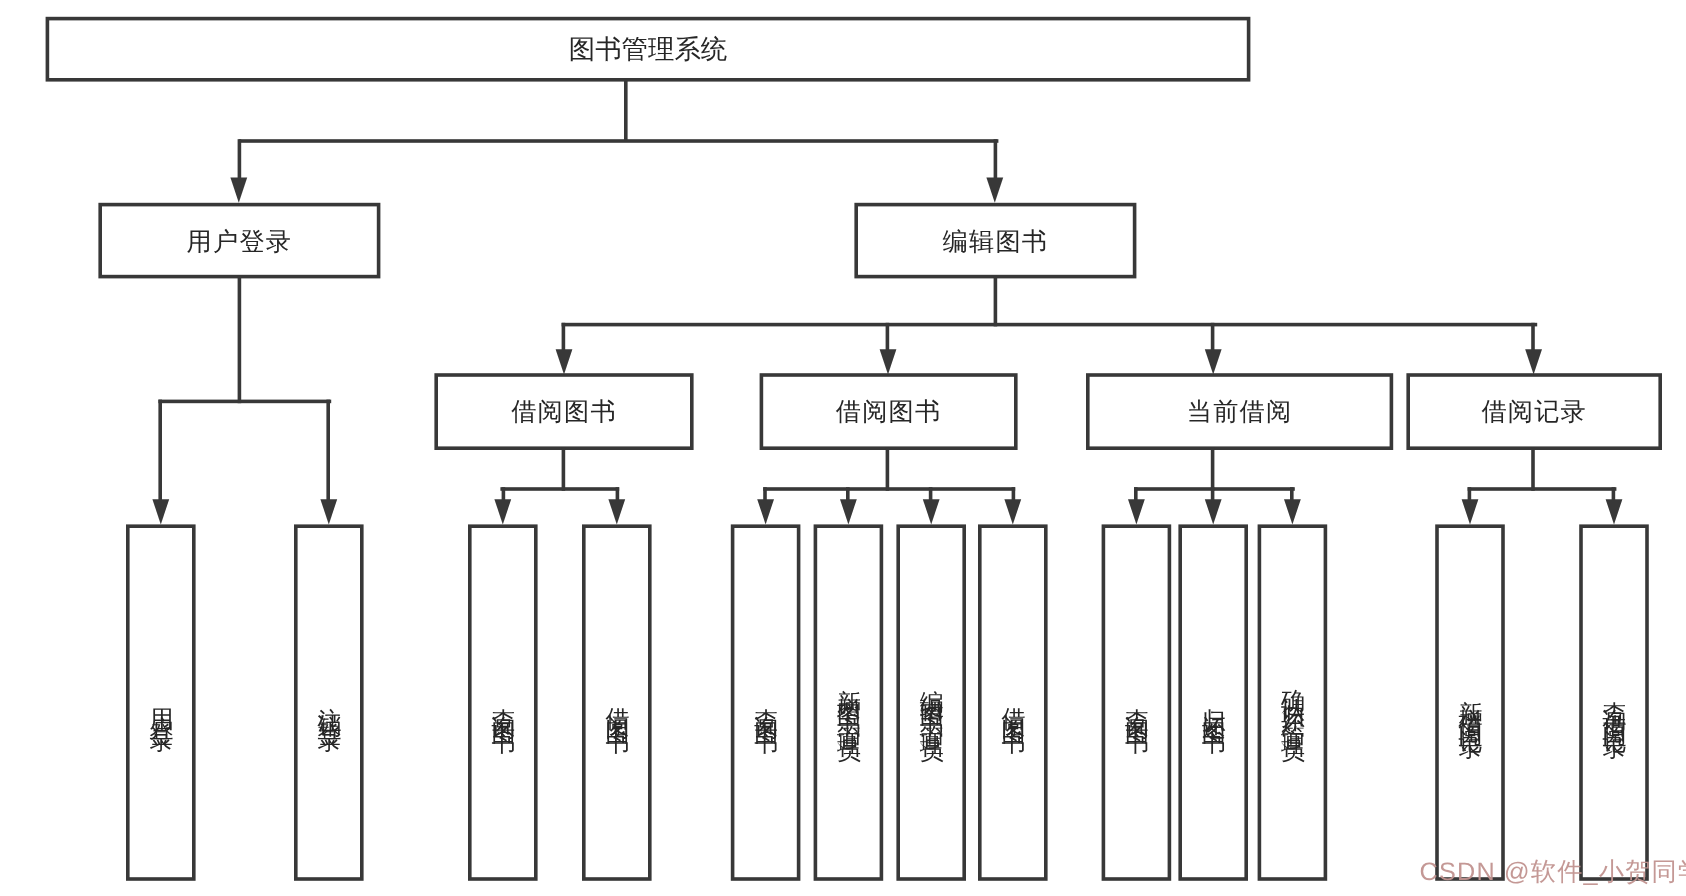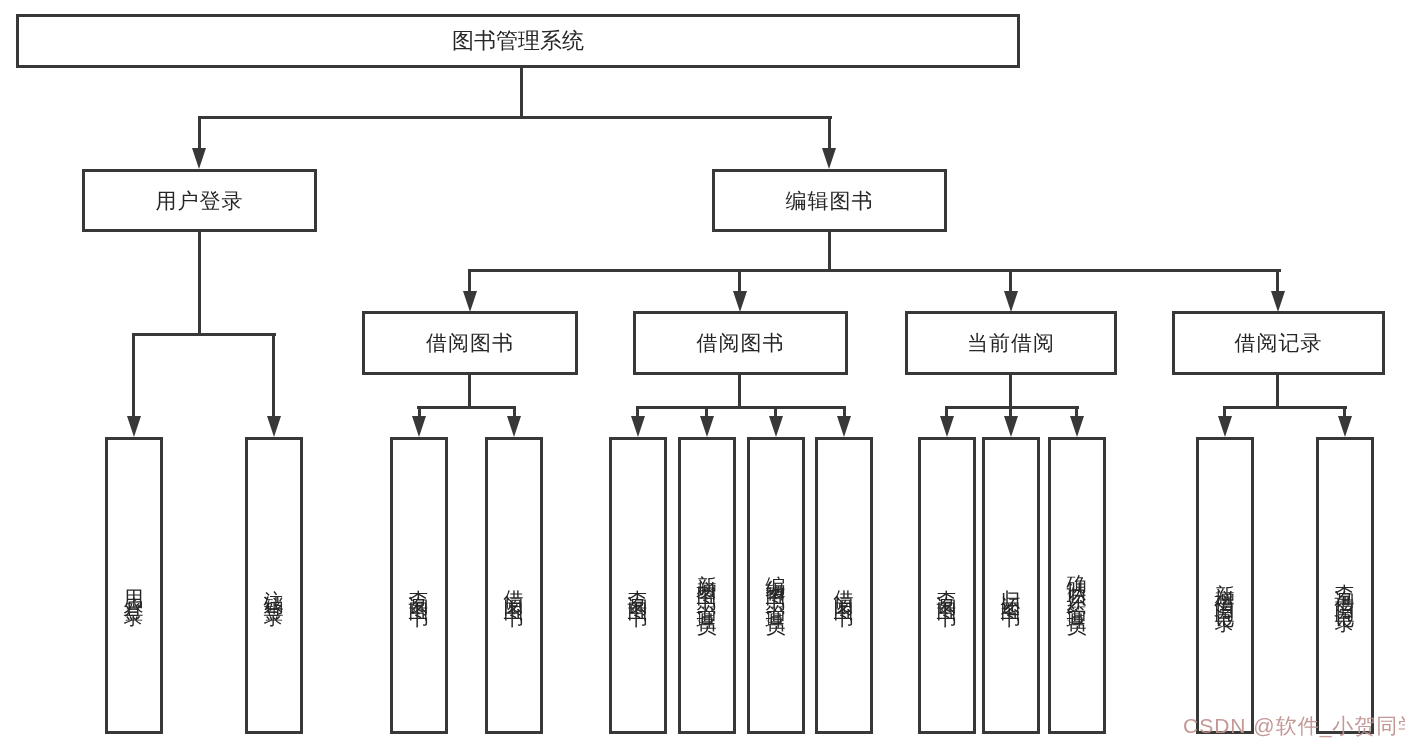--- a/index.html
+++ b/index.html
@@ -30,29 +30,29 @@
     position:absolute; left:1183px; top:712px;
     font-size:21px; color:rgba(193,146,143,0.95); letter-spacing:1px;
     white-space:nowrap;
   }
 </style>
 </head>
 <body>
 
 <div class="canvas">
 
-  <div class="box root-label" style="left:16px; top:14px; width:1004px; height:54px;">图书管理系统</div>
+  <div class="box root-label" style="left:38px; top:14px; width:1004px; height:54px;">图书管理系统</div>
 
   <div class="box hlabel" style="left:82px; top:169px; width:235px; height:63px;">用户登录</div>
 
   <div class="box hlabel" style="left:712px; top:169px; width:235px; height:63px;">编辑图书</div>
 
   <div class="box hlabel" style="left:362px; top:311px; width:216px; height:64px;">借阅图书</div>
   <div class="box hlabel" style="left:633px; top:311px; width:215px; height:64px;">借阅图书</div>
-  <div class="box hlabel" style="left:905px; top:311px; width:212px; height:64px;">当前借阅</div>
+  <div class="box hlabel" style="left:905px; top:311px; width:256px; height:64px;">当前借阅</div>
   <div class="box hlabel" style="left:1172px; top:311px; width:213px; height:64px;">借阅记录</div>
 
   <div class="box vlabel" style="left:105px; top:437px; width:58px; height:297px;">用户登录</div>
   <div class="box vlabel" style="left:245px; top:437px; width:58px; height:297px;">注销登录</div>
 
   <div class="box vlabel" style="left:390px; top:437px; width:58px; height:297px;">查询图书</div>
   <div class="box vlabel" style="left:485px; top:437px; width:58px; height:297px;">借阅图书</div>
 
   <div class="box vlabel" style="left:609px; top:437px; width:58px; height:297px;">查询图书</div>
   <div class="box vlabel" style="left:678px; top:437px; width:58px; height:297px;">新增图书（管理员）</div>

